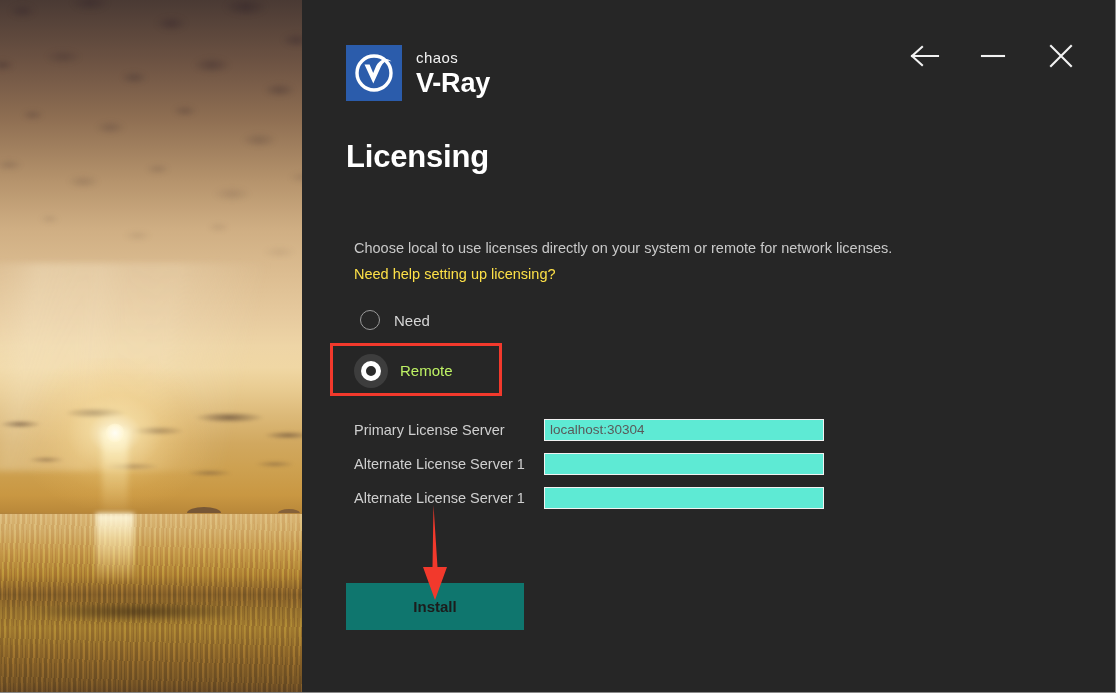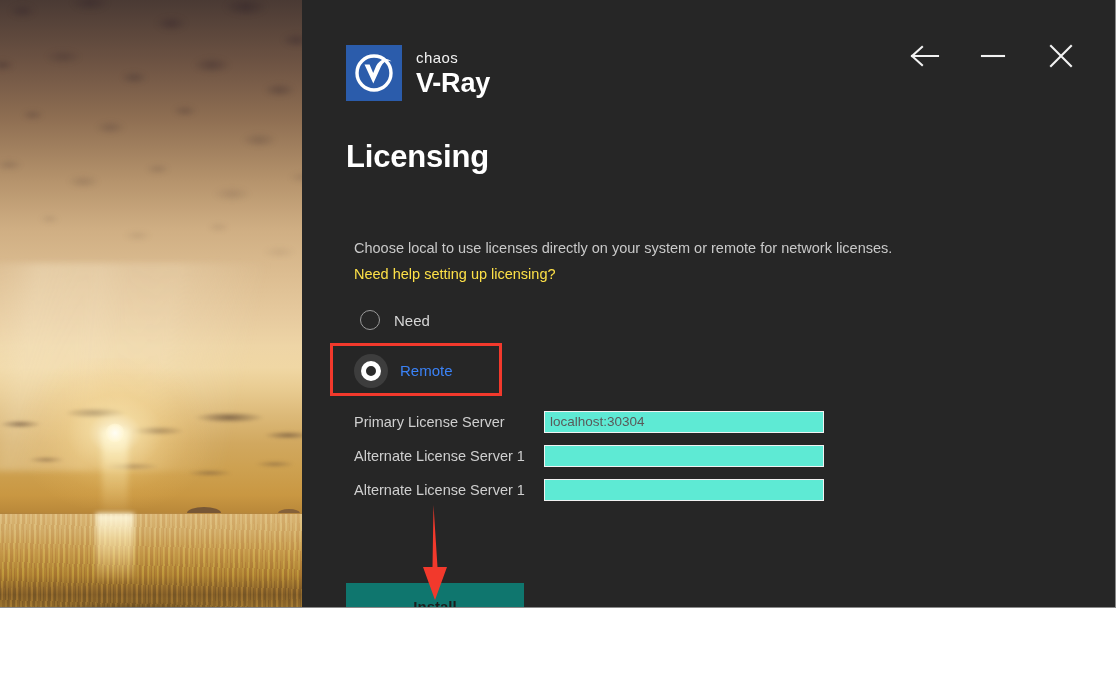--- a/index.html
+++ b/index.html
@@ -11,21 +11,21 @@
   body {
     width: 1116px;
     height: 693px;
     overflow: hidden;
     font-family: "Liberation Sans", sans-serif;
   }
 
   #installer-window {
     position: relative;
     width: 1116px;
-    height: 608px;
+    height: 693px;
     background: #262626;
     box-sizing: border-box;
     border-right: 1px solid #8a8a8a;
     border-bottom: 1px solid #8a8a8a;
     overflow: hidden;
   }
 
   
   #hero-photo {
     position: absolute;
@@ -386,38 +386,38 @@
     width: 20px;
     height: 20px;
     border: 5px solid #ffffff;
     background: #2b2b2b;
   }
   .radio-label {
     color: #d6d6d6;
     font-size: 15px;
     white-space: nowrap;
   }
-  .radio-row.selected .radio-label { color: #3b82f6; }
+  .radio-row.selected .radio-label { color: #bef264; }
 
   
   #remote-highlight {
     position: absolute;
     left: 330px;
     top: 343px;
     width: 172px;
     height: 53px;
     border: 3px solid #f2392c;
     box-sizing: border-box;
     z-index: 15;
     pointer-events: none;
   }
 
   
   #server-fields {
-    margin-top: 22px;
+    margin-top: 30px;
   }
   .field-row {
     display: flex;
     align-items: center;
     height: 22px;
   }
   .field-row + .field-row { margin-top: 12px; }
   .field-label {
     width: 190px;
     flex: 0 0 auto;

